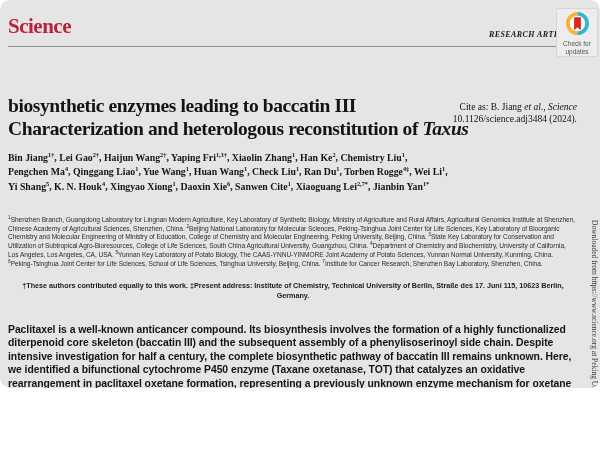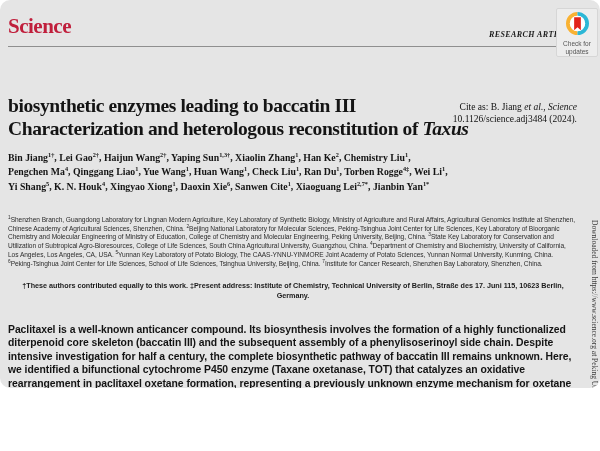--- a/index.html
+++ b/index.html
@@ -182,21 +182,21 @@
     <div><span>Cite as: B. Jiang </span><span style="font-style: italic;">et al</span><span>., </span><span style="font-style: italic;">Science</span></div>
     <div>10.1126/science.adj3484 (2024).</div>
   </div>
 
   <h1 class="title">
     <div>biosynthetic enzymes leading to baccatin III</div>
     <div><span>Characterization and heterologous reconstitution of </span><span style="font-style: italic;">Taxus</span></div>
   </h1>
 
   <div class="authors">
-      <div><span>Bin Jiang</span><sup>1†</sup>, <span>Lei Gao</span><sup>2†</sup>, <span>Haijun Wang</span><sup>2†</sup>, <span>Yaping Sun</span><sup>1,3†</sup>, <span>Xiaolin Zhang</span><sup>1</sup>, <span>Han Ke</span><sup>2</sup>, <span>Chemistry Liu</span><sup>1</sup>,</div>
+      <div><span>Bin Jiang</span><sup>1†</sup>, <span>Lei Gao</span><sup>2†</sup>, <span>Haijun Wang</span><sup>2†</sup>, <span>Yaping Fri</span><sup>1,3†</sup>, <span>Xiaolin Zhang</span><sup>1</sup>, <span>Han Ke</span><sup>2</sup>, <span>Chemistry Liu</span><sup>1</sup>,</div>
       <div><span>Pengchen Ma</span><sup>4</sup>, <span>Qinggang Liao</span><sup>1</sup>, <span>Yue Wang</span><sup>1</sup>, <span>Huan Wang</span><sup>1</sup>, <span>Check Liu</span><sup>1</sup>, <span>Ran Du</span><sup>1</sup>, <span>Torben Rogge</span><sup>4‡</sup>, <span>Wei Li</span><sup>1</sup>,</div>
       <div><span>Yi Shang</span><sup>5</sup>, <span>K. N. Houk</span><sup>4</sup>, <span>Xingyao Xiong</span><sup>1</sup>, <span>Daoxin Xie</span><sup>6</sup>, <span>Sanwen Cite</span><sup>1</sup>, <span>Xiaoguang Lei</span><sup>2,7*</sup>, <span>Jianbin Yan</span><sup>1*</sup></div>
     </div>
 
   <div class="affiliations"><sup>1</sup>Shenzhen Branch, Guangdong Laboratory for Lingnan Modern Agriculture, Key Laboratory of Synthetic Biology, Ministry of Agriculture and Rural Affairs, Agricultural Genomics Institute at Shenzhen, Chinese Academy of Agricultural Sciences, Shenzhen, China. <sup>2</sup>Beijing National Laboratory for Molecular Sciences, Peking-Tsinghua Joint Center for Life Sciences, Key Laboratory of Bioorganic Chemistry and Molecular Engineering of Ministry of Education, College of Chemistry and Molecular Engineering, Peking University, Beijing, China. <sup>3</sup>State Key Laboratory for Conservation and Utilization of Subtropical Agro-Bioresources, College of Life Sciences, South China Agricultural University, Guangzhou, China. <sup>4</sup>Department of Chemistry and Biochemistry, University of California, Los Angeles, Los Angeles, CA, USA. <sup>5</sup>Yunnan Key Laboratory of Potato Biology, The CAAS-YNNU-YINMORE Joint Academy of Potato Sciences, Yunnan Normal University, Kunming, China. <sup>6</sup>Peking-Tsinghua Joint Center for Life Sciences, School of Life Sciences, Tsinghua University, Beijing, China. <sup>7</sup>Institute for Cancer Research, Shenzhen Bay Laboratory, Shenzhen, China. </div>
 
   <div class="footnote fn1">†These authors contributed equally to this work. ‡Present address: Institute of Chemistry, Technical University of Berlin, Straße des 17. Juni 115, 10623 Berlin, Germany.</div>
 
 
   <p class="abstract">Paclitaxel is a well-known anticancer compound. Its biosynthesis involves the formation of a highly functionalized diterpenoid core skeleton (baccatin III) and the subsequent assembly of a phenylisoserinoyl side chain. Despite intensive investigation for half a century, the complete biosynthetic pathway of baccatin III remains unknown. Here, we identified a bifunctional cytochrome P450 enzyme (Taxane oxetanase, TOT) that catalyzes an oxidative rearrangement in paclitaxel oxetane formation, representing a previously unknown enzyme mechanism for oxetane ring formation. We created a screening strategy based on the taxusin biosynthesis pathway and uncovered the enzyme responsible for the taxane oxidation of the C9-position (T9αH). Finally, we artificially reconstituted a biosynthetic pathway for the production of baccatin III in tobacco.</p>

